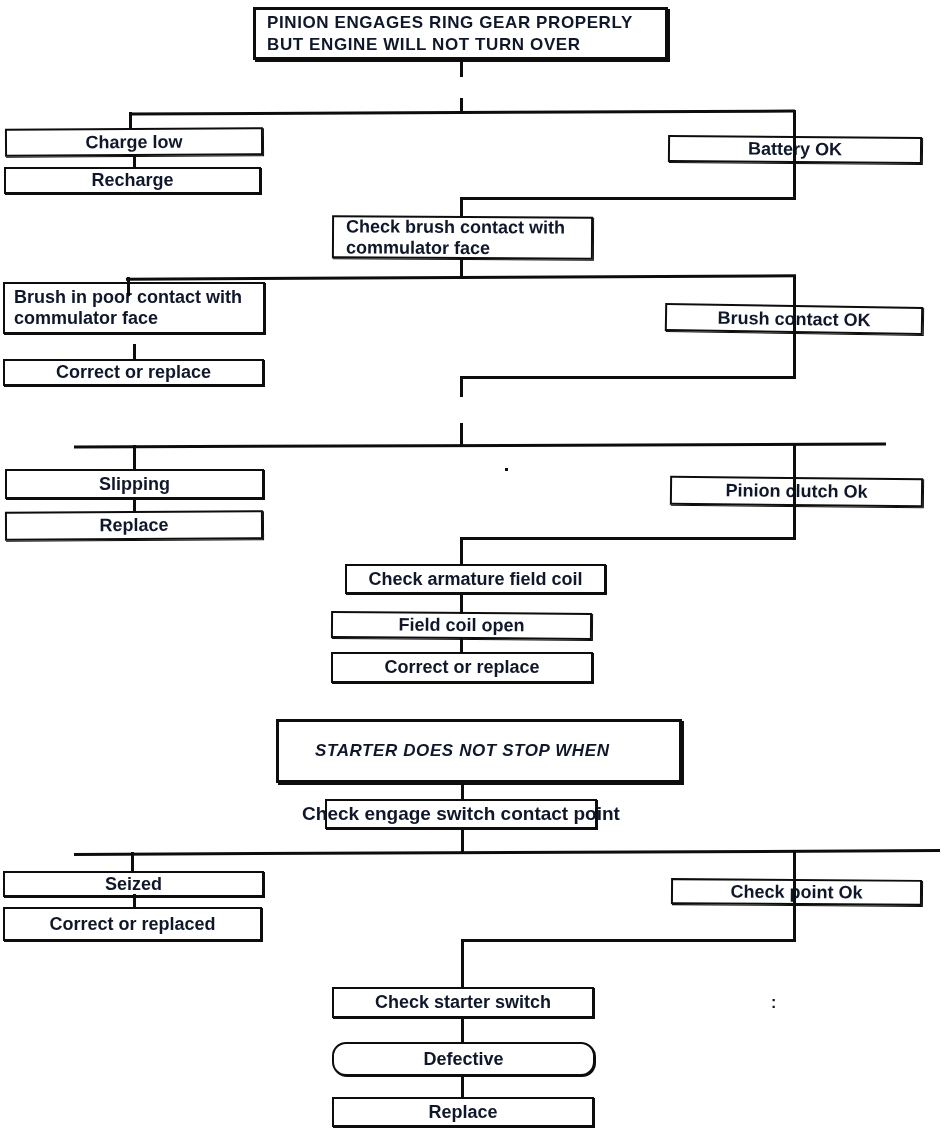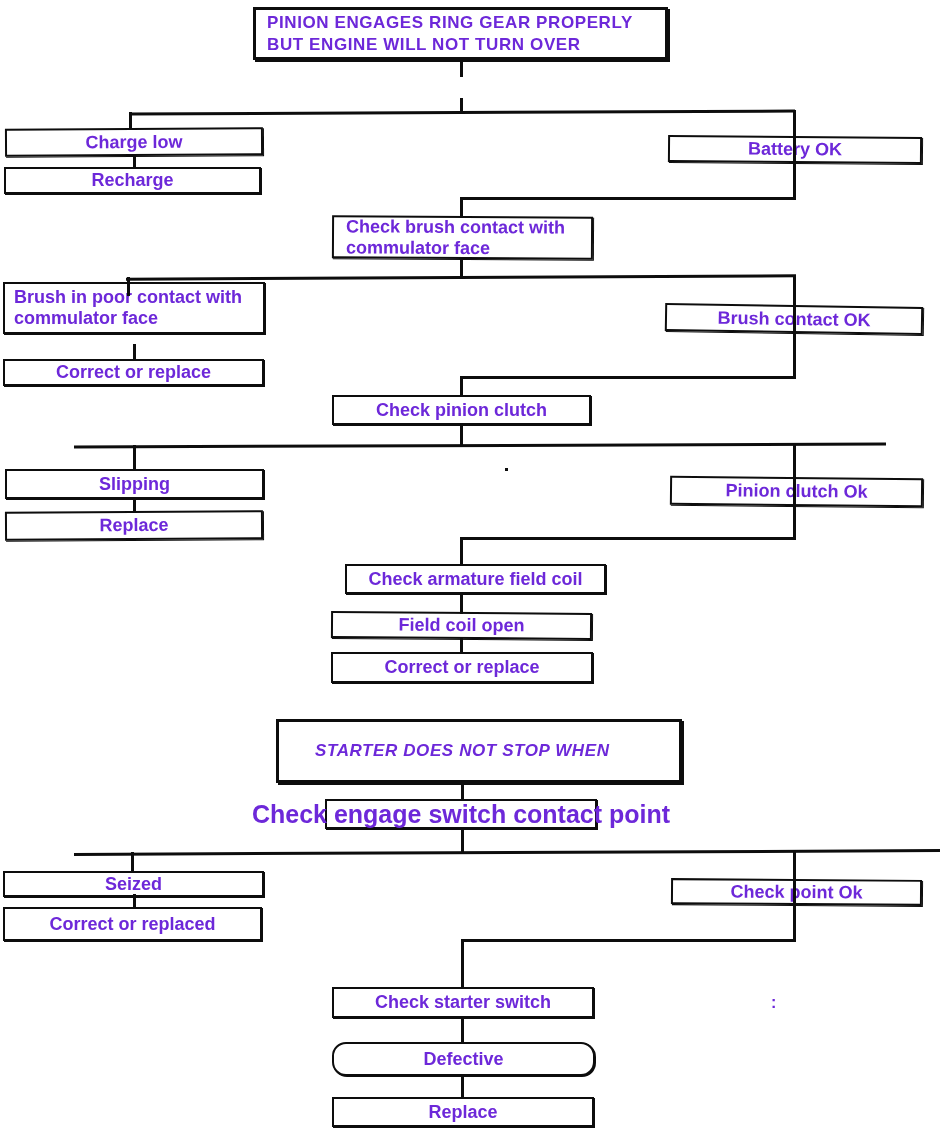--- a/index.html
+++ b/index.html
@@ -1,21 +1,21 @@
 <!DOCTYPE html>
 <html><head>
 <meta charset="utf-8">
 <style>
   html,body{margin:0;padding:0;background:#fff;}
   .canvas{
     position:relative;
     width:944px;height:1132px;
     background:#ffffff;
     font-family:"Liberation Sans", sans-serif;
-    color:#6d28d9;
+    color:#0f172a;
     overflow:hidden;
   }
   
   .vline,.hline{position:absolute;background:#0d0d0d;z-index:3;}
   .vline{width:3px;}
   .hline{height:3px;}
   
   .node{
     position:absolute;
     box-sizing:border-box;
@@ -36,21 +36,21 @@
     align-items:flex-start;
     font-size:17px;
     letter-spacing:.6px;
     line-height:1.25;
     box-shadow:2px 2px 0 #0d0d0d;
   }
   .node.leftalign{align-items:flex-start;}
   .node .txt{white-space:nowrap;}
   .node.thinbox{
     overflow:visible;
-    font-size:25px;
+    font-size:19px;
     border-width:2px;
   }
   .artifact{
     position:absolute;
     font-weight:bold;
     font-size:16px;
     z-index:4;
   }
   .speck{position:absolute;width:3px;height:3px;background:#0d0d0d;z-index:4;}
 </style>
@@ -124,23 +124,20 @@
   </div>
 
   <div class="node" style="left:3px;top:359px;width:261px;height:27px;">
     <span class="txt">Correct or replace</span>
   </div>
 
   <div class="node" style="left:665px;top:305px;width:258px;height:28px;transform:rotate(0.9deg);">
     <span class="txt">Brush contact OK</span>
   </div>
 
-  <div class="node" style="left:332px;top:395px;width:259px;height:30px;">
-    <span class="txt">Check pinion clutch</span>
-  </div>
 
   <div class="node" style="left:5px;top:469px;width:259px;height:30px;">
     <span class="txt">Slipping</span>
   </div>
 
   <div class="node" style="left:5px;top:511px;width:258px;height:29px;transform:rotate(-0.3deg);">
     <span class="txt">Replace</span>
   </div>
 
   <div class="node" style="left:670px;top:477px;width:253px;height:29px;transform:rotate(0.6deg);">

